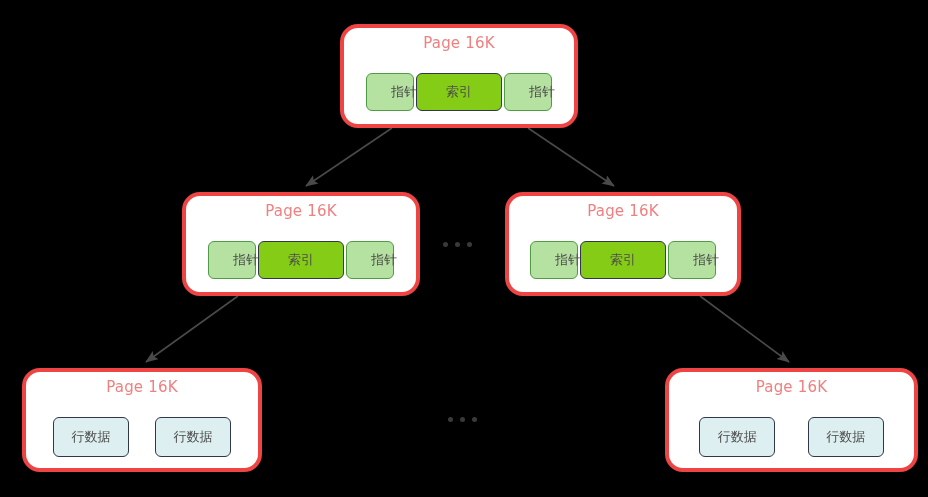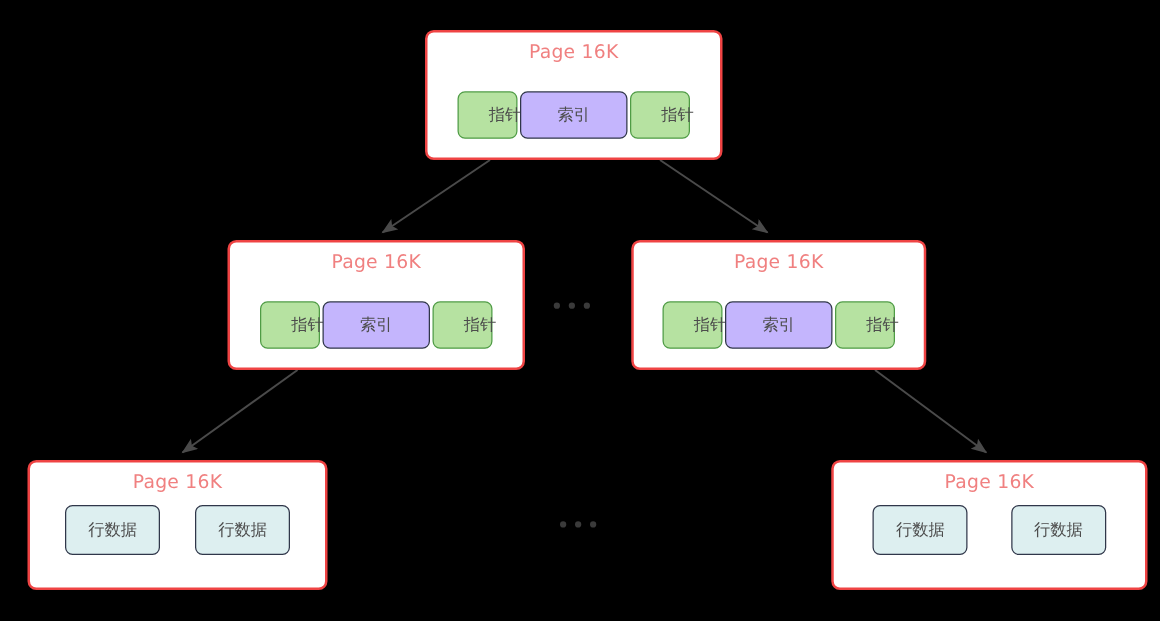--- a/index.html
+++ b/index.html
@@ -19,22 +19,22 @@
     position: absolute;
     left: 0;
     top: 0;
     width: 928px;
     height: 497px;
     pointer-events: none;
   }
   .page-box {
     position: absolute;
     background: #ffffff;
-    border: 2px solid #ef4444;
-    border-radius: 7px;
+    border: 4px solid #ef4444;
+    border-radius: 18px;
     box-sizing: border-box;
   }
   .page-title {
     position: absolute;
     left: 0;
     right: 0;
     top: 6px;
     text-align: center;
     color: #f08080;
     font-size: 15px;
@@ -65,38 +65,39 @@
     white-space: nowrap;
   }
   .cell-pointer {
     background: #b6e2a1;
     border: 1.6px solid #4f9c45;
     width: 48px;
     margin: 0 1px;
     padding-left: 28px;
   }
   .cell-index {
-    background: #c4b5fd;
+    background: #84cc16;
     border: 1.6px solid #30374a;
     width: 86px;
     margin: 0 1px;
   }
   .cell-rowdata {
     background: #ddeff0;
     border: 1.6px solid #30374a;
     width: 76px;
     height: 40px;
   }
   .rowdata-row {
     position: absolute;
     left: 14px;
     right: 14px;
     top: 34px;
     bottom: 0;
     display: flex;
+    align-items: center;
     justify-content: space-around;
   }
   .ellipsis {
     position: absolute;
     display: flex;
     gap: 7px;
     align-items: center;
   }
   .ellipsis span {
     display: block;

